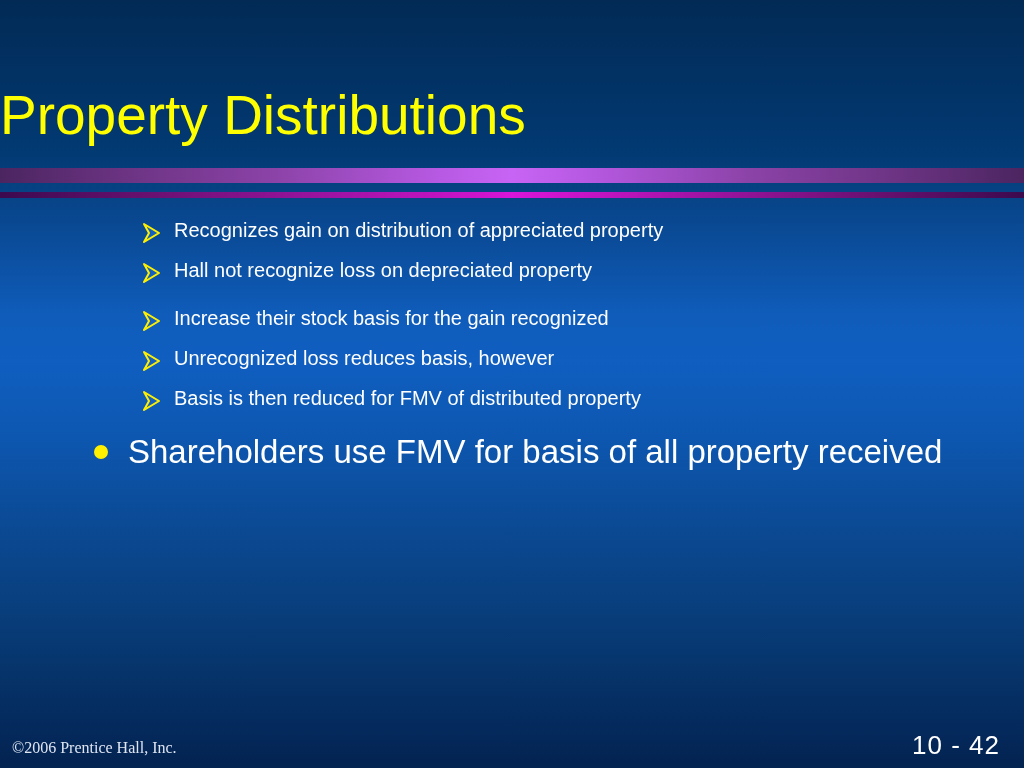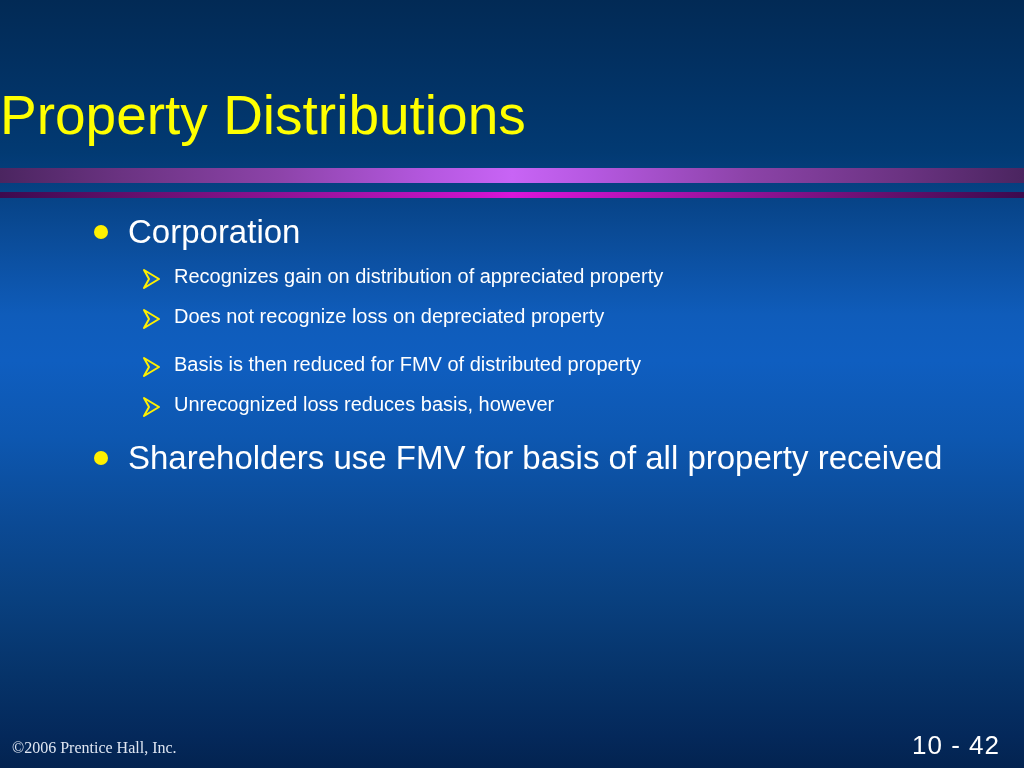--- a/index.html
+++ b/index.html
@@ -154,61 +154,65 @@
 
   <div class="title-area">
     <h1 class="slide-title">Property Distributions</h1>
   </div>
 
   <div class="bar-wide"></div>
   <div class="bar-thin"></div>
 
   <div class="body-area">
 
-    <div class="lvl1">
-      <span class="dot"></span>
-      <span>Corporation</span>
+    <div class="lvl2-group">
+      <div class="lvl2">
+        <span class="arrow">
+          <svg viewBox="0 0 24 24" width="24" height="24">
+            <path d="M4 3 L19 12 L4 21 L9 12 Z" fill="#1560bd" stroke="#FFF000" stroke-width="2" stroke-linejoin="round"></path>
+          </svg>
+        </span>
+        <span>Recognizes gain on distribution of appreciated property</span>
+      </div>
+      <div class="lvl2">
+        <span class="arrow">
+          <svg viewBox="0 0 24 24" width="24" height="24">
+            <path d="M4 3 L19 12 L4 21 L9 12 Z" fill="#1560bd" stroke="#FFF000" stroke-width="2" stroke-linejoin="round"></path>
+          </svg>
+        </span>
+        <span>Hall not recognize loss on depreciated property</span>
+      </div>
     </div>
+
+    <div class="spacer-sm"></div>
+
     <div class="lvl2-group">
       <div class="lvl2">
         <span class="arrow">
           <svg viewBox="0 0 24 24" width="24" height="24">
             <path d="M4 3 L19 12 L4 21 L9 12 Z" fill="#1560bd" stroke="#FFF000" stroke-width="2" stroke-linejoin="round"></path>
           </svg>
         </span>
-        <span>Recognizes gain on distribution of appreciated property</span>
-      </div>
-      <div class="lvl2">
-        <span class="arrow">
-          <svg viewBox="0 0 24 24" width="24" height="24">
-            <path d="M4 3 L19 12 L4 21 L9 12 Z" fill="#1560bd" stroke="#FFF000" stroke-width="2" stroke-linejoin="round"></path>
-          </svg>
-        </span>
-        <span>Does not recognize loss on depreciated property</span>
-      </div>
-    </div>
-
-    <div class="spacer-sm"></div>
-
-    <div class="lvl2-group">
+        <span>Increase their stock basis for the gain recognized</span>
+      </div>
+      <div class="lvl2">
+        <span class="arrow">
+          <svg viewBox="0 0 24 24" width="24" height="24">
+            <path d="M4 3 L19 12 L4 21 L9 12 Z" fill="#1560bd" stroke="#FFF000" stroke-width="2" stroke-linejoin="round"></path>
+          </svg>
+        </span>
+        <span>Unrecognized loss reduces basis, however</span>
+      </div>
       <div class="lvl2">
         <span class="arrow">
           <svg viewBox="0 0 24 24" width="24" height="24">
             <path d="M4 3 L19 12 L4 21 L9 12 Z" fill="#1560bd" stroke="#FFF000" stroke-width="2" stroke-linejoin="round"></path>
           </svg>
         </span>
         <span>Basis is then reduced for FMV of distributed property</span>
-      </div>
-      <div class="lvl2">
-        <span class="arrow">
-          <svg viewBox="0 0 24 24" width="24" height="24">
-            <path d="M4 3 L19 12 L4 21 L9 12 Z" fill="#1560bd" stroke="#FFF000" stroke-width="2" stroke-linejoin="round"></path>
-          </svg>
-        </span>
-        <span>Unrecognized loss reduces basis, however</span>
       </div>
     </div>
 
     <div class="spacer-md"></div>
 
     <div class="lvl1">
       <span class="dot"></span>
       <span>Shareholders use FMV for basis of all property received</span>
     </div>
 

